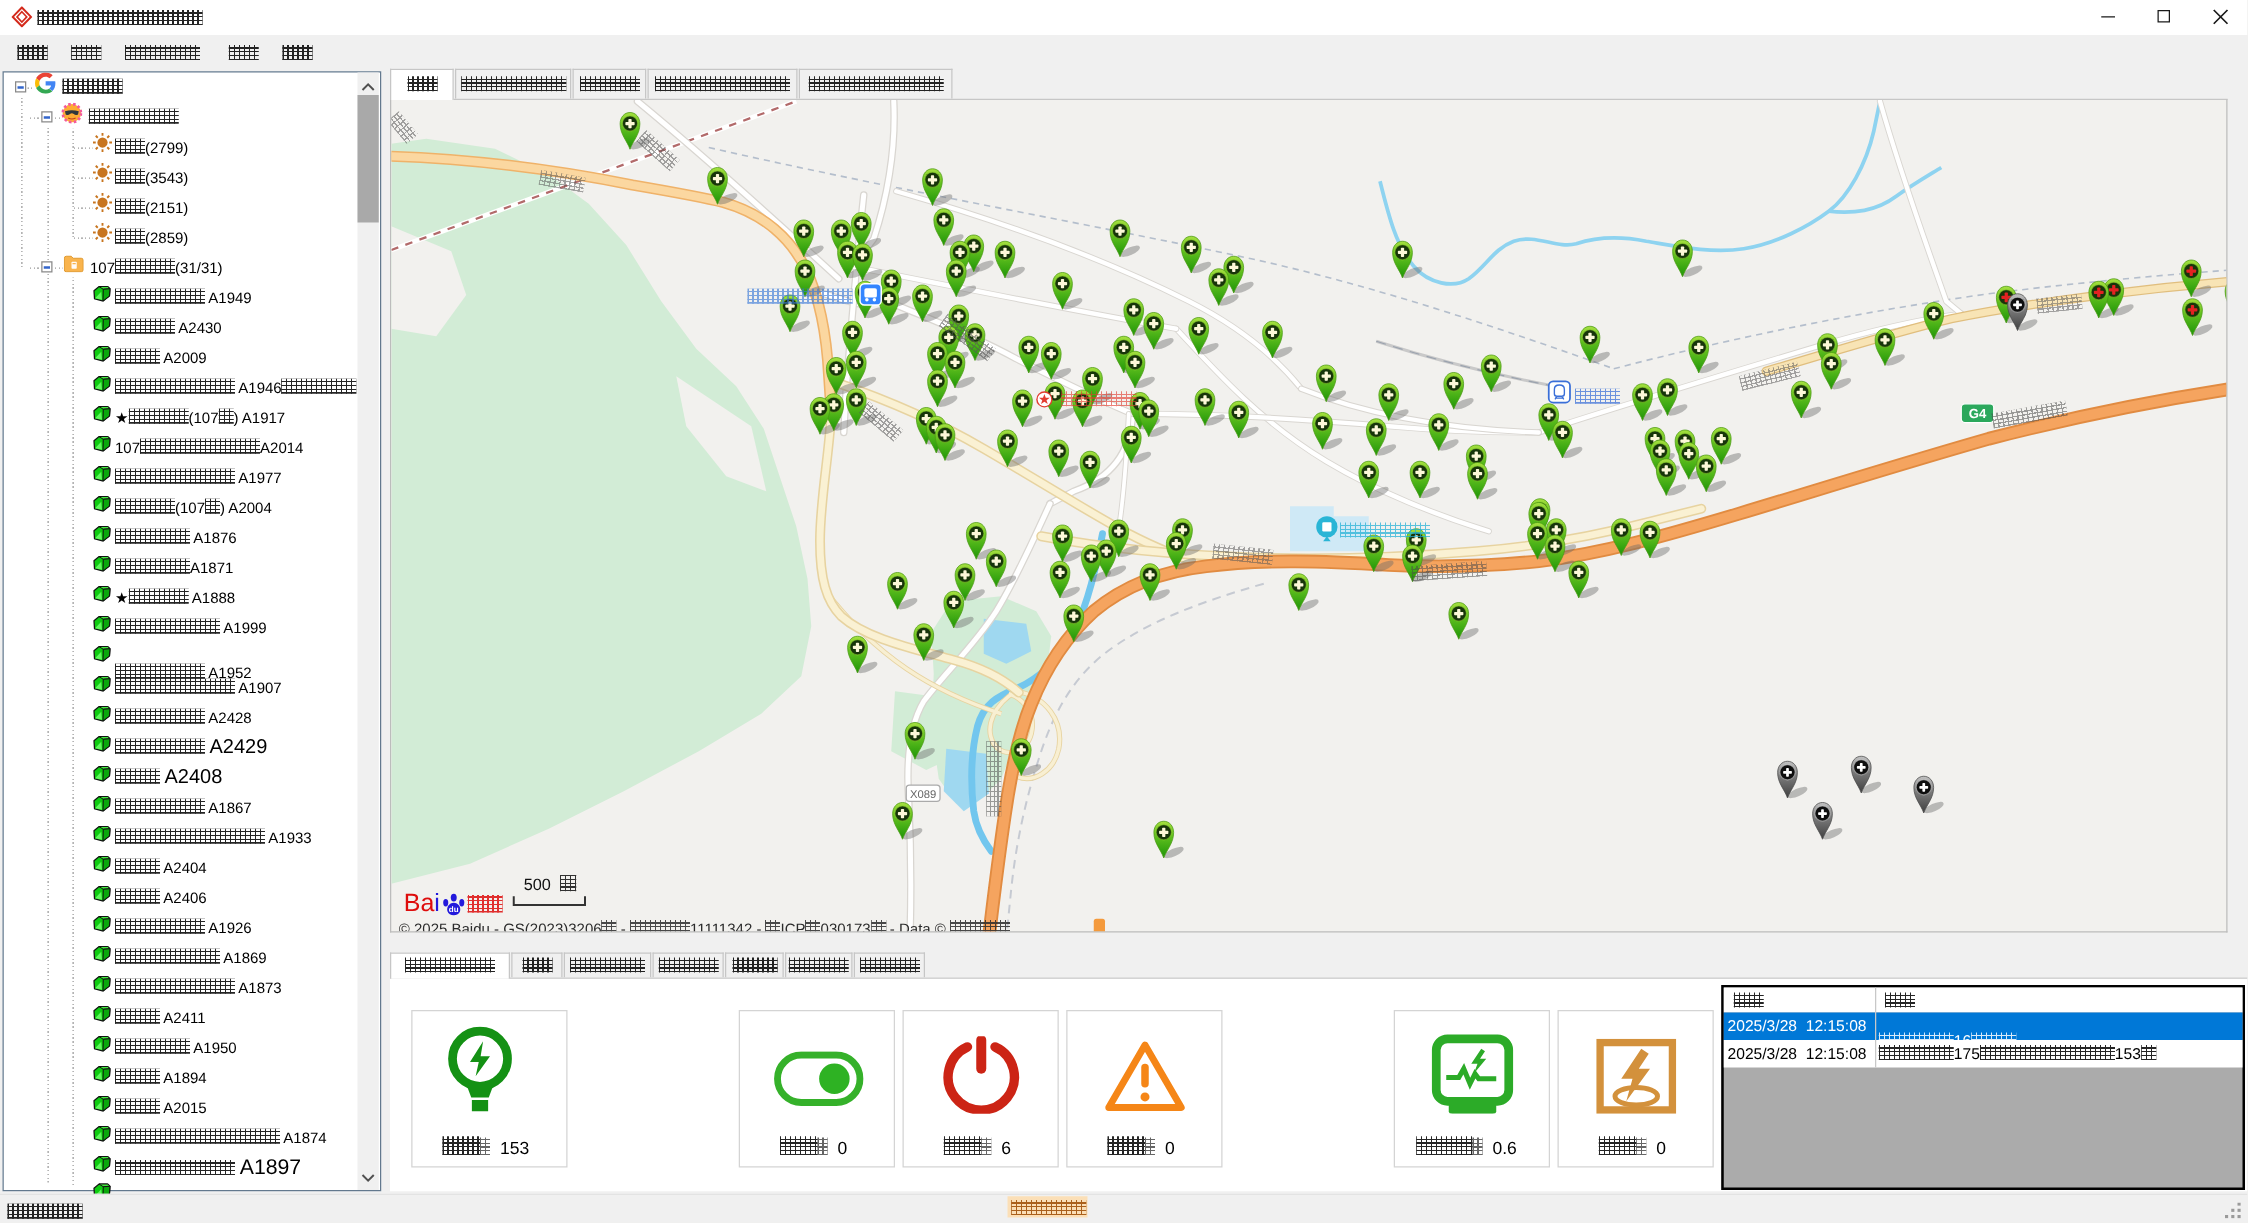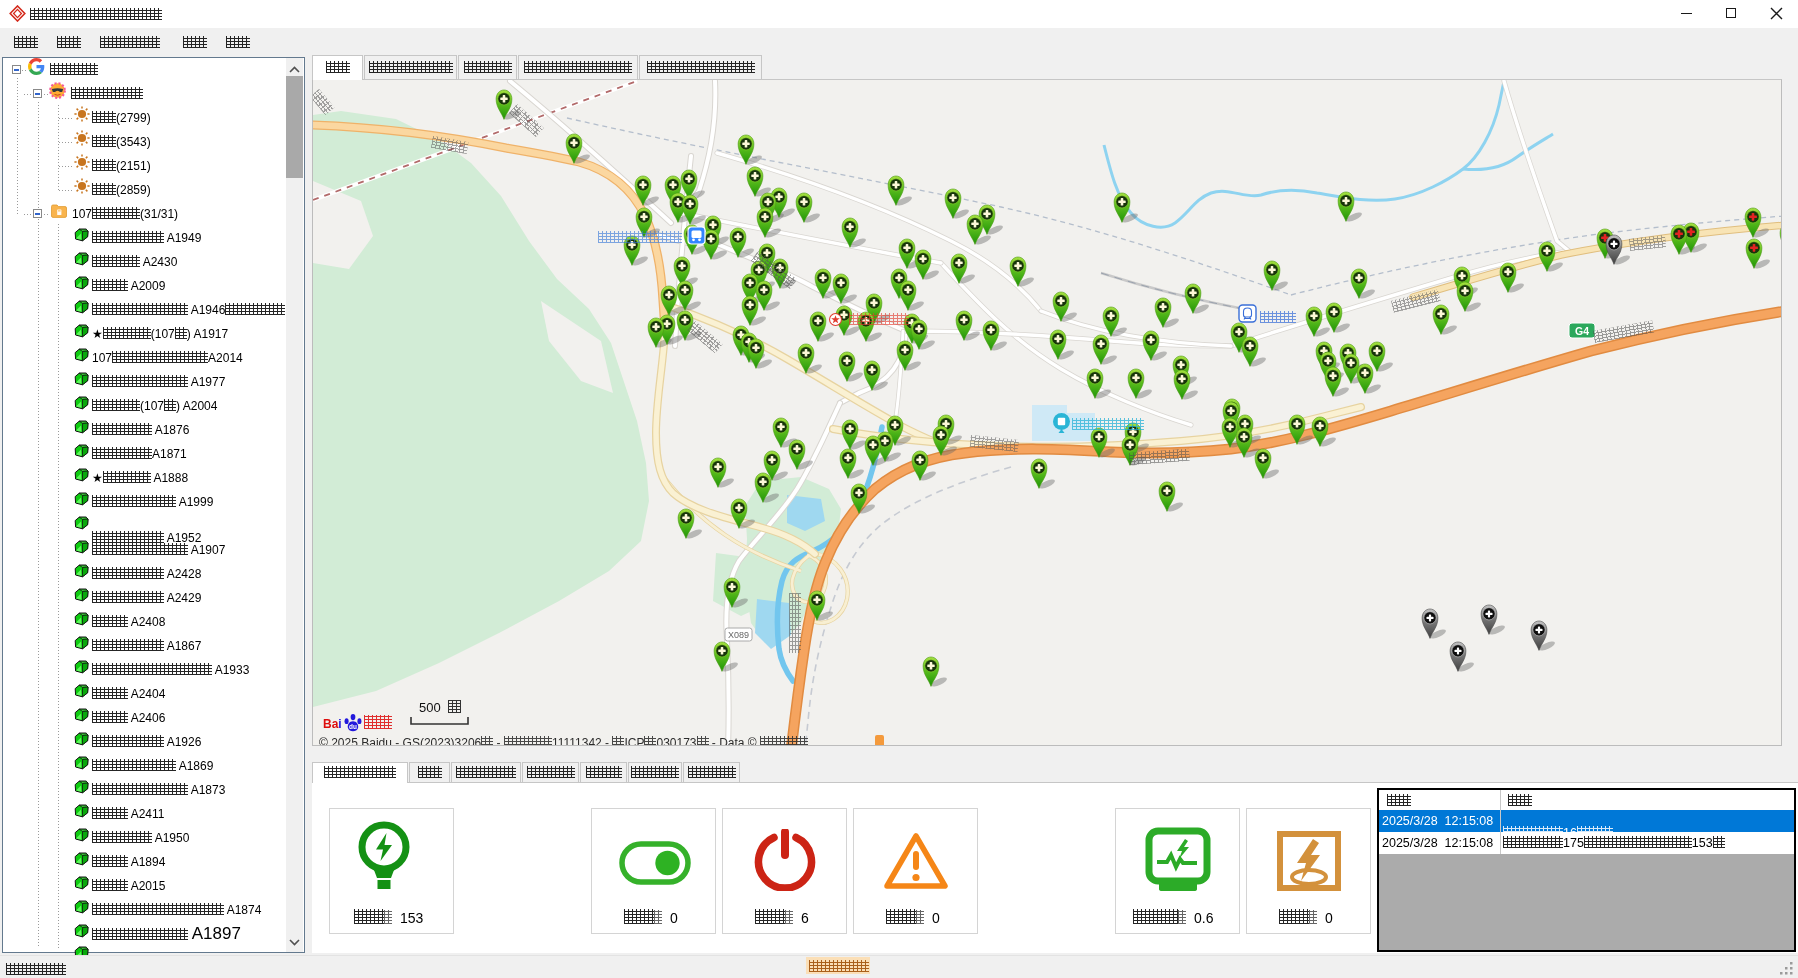--- a/index.html
+++ b/index.html
@@ -303,30 +303,30 @@
         </svg></span>
       <span class="abs" style="left:89px;top:0"><i class="zh" style="width:72px;height:12px;"></i><span style="font-size:12px"> A2428</span></span>
     </div>
     <div class="trow" style="left:0;top:528px;width:280px">
       <span class="abs" style="left:71px;top:0"><svg width="15" height="14" viewBox="0 0 15 14">
           <path d="M1.2 4.6 L5.2 1.2 L12.2 1.2 L14 3 L13.6 8.8 L8.4 12.8 L1.6 11 Z" fill="#0ecc10" stroke="#111" stroke-width="1"></path>
           <path d="M5.2 1.2 L12.2 1.2 L14 3 L8.6 3.4 Z" fill="#42e83e" stroke="#111" stroke-width="0.8"></path>
           <path d="M8.6 3.4 L14 3 L13.6 8.8 L8.4 12.8 Z" fill="#0aa80c" stroke="#111" stroke-width="0.8"></path>
           <path d="M2 10.6 L7 5.4 L7.6 11.8 Z" fill="#5ff75c"></path>
         </svg></span>
-      <span class="abs" style="left:89px;top:0"><i class="zh" style="width:72px;height:12px;"></i><span style="font-size:12px"> A2429</span></span>
+      <span class="abs" style="left:89px;top:0"><i class="zh" style="width:72px;height:12px;"></i><span style="font-size:16px"> A2429</span></span>
     </div>
     <div class="trow" style="left:0;top:552px;width:280px">
       <span class="abs" style="left:71px;top:0"><svg width="15" height="14" viewBox="0 0 15 14">
           <path d="M1.2 4.6 L5.2 1.2 L12.2 1.2 L14 3 L13.6 8.8 L8.4 12.8 L1.6 11 Z" fill="#0ecc10" stroke="#111" stroke-width="1"></path>
           <path d="M5.2 1.2 L12.2 1.2 L14 3 L8.6 3.4 Z" fill="#42e83e" stroke="#111" stroke-width="0.8"></path>
           <path d="M8.6 3.4 L14 3 L13.6 8.8 L8.4 12.8 Z" fill="#0aa80c" stroke="#111" stroke-width="0.8"></path>
           <path d="M2 10.6 L7 5.4 L7.6 11.8 Z" fill="#5ff75c"></path>
         </svg></span>
-      <span class="abs" style="left:89px;top:0"><i class="zh" style="width:36px;height:12px;"></i><span style="font-size:12px"> A2408</span></span>
+      <span class="abs" style="left:89px;top:0"><i class="zh" style="width:36px;height:12px;"></i><span style="font-size:16px"> A2408</span></span>
     </div>
     <div class="trow" style="left:0;top:576px;width:280px">
       <span class="abs" style="left:71px;top:0"><svg width="15" height="14" viewBox="0 0 15 14">
           <path d="M1.2 4.6 L5.2 1.2 L12.2 1.2 L14 3 L13.6 8.8 L8.4 12.8 L1.6 11 Z" fill="#0ecc10" stroke="#111" stroke-width="1"></path>
           <path d="M5.2 1.2 L12.2 1.2 L14 3 L8.6 3.4 Z" fill="#42e83e" stroke="#111" stroke-width="0.8"></path>
           <path d="M8.6 3.4 L14 3 L13.6 8.8 L8.4 12.8 Z" fill="#0aa80c" stroke="#111" stroke-width="0.8"></path>
           <path d="M2 10.6 L7 5.4 L7.6 11.8 Z" fill="#5ff75c"></path>
         </svg></span>
       <span class="abs" style="left:89px;top:0"><i class="zh" style="width:72px;height:12px;"></i><span style="font-size:12px"> A1867</span></span>
     </div>
@@ -841,21 +841,21 @@
     <div class="mlabel" style="left:1316px;top:159px;color:#575757;font-size:12px;opacity:0.62;transform:rotate(-6deg);transform-origin:left top;"><i class="zh" style="width:36px;height:12px;"></i></div>
     <div class="mlabel" style="left:658px;top:355px;color:#575757;font-size:12px;opacity:0.62;transform:rotate(6deg);transform-origin:left top;"><i class="zh" style="width:48px;height:12px;"></i></div>
     <div class="mlabel" style="left:816px;top:373px;color:#4a4a4a;font-size:12px;opacity:0.62;transform:rotate(-4deg);transform-origin:left top;"><i class="zh" style="width:60px;height:12px;"></i></div>
     <div class="mlabel" style="left:1280px;top:251px;color:#4a4a4a;font-size:12px;opacity:0.62;transform:rotate(-10deg);transform-origin:left top;"><i class="zh" style="width:60px;height:12px;"></i></div>
     <div class="mlabel" style="left:488px;top:513px;color:#4a4a4a;font-size:12px;opacity:0.62;transform:rotate(90deg);transform-origin:left top;"><i class="zh" style="width:60px;height:12px;"></i></div>
     <div class="mlabel" style="left:285px;top:151px;color:#3a78d8;font-size:12px;opacity:0.75;"><i class="zh" style="width:84px;height:12px;"></i></div>
     <div class="mlabel" style="left:536px;top:233px;color:#e23c30;font-size:12px;opacity:0.75;"><i class="zh" style="width:60px;height:12px;"></i></div>
     <div class="mlabel" style="left:947px;top:231px;color:#3a6fd8;font-size:12px;opacity:0.85;"><i class="zh" style="width:36px;height:12px;"></i></div>
     <div class="mlabel" style="left:759px;top:338px;color:#21b0d5;font-size:12px;opacity:0.85;"><i class="zh" style="width:72px;height:12px;"></i></div>
     <div class="mlabel" style="left:6px;top:656px;color:#2b2b2b;font-size:12px">© 2025 Baidu - GS(2023)3206<i class="zh" style="width:12px;height:12px;"></i> - <i class="zh" style="width:48px;height:12px;"></i>11111342 - <i class="zh" style="width:12px;height:12px;"></i>ICP<i class="zh" style="width:12px;height:12px;"></i>030173<i class="zh" style="width:12px;height:12px;"></i> - Data © <i class="zh" style="width:48px;height:12px;"></i></div>
-    <div class="mlabel" style="left:10px;top:632px"><span style="color:#de0d0c;font-weight:bold;font-size:12px;font-family:'Liberation Sans'">Ba<span style="color:#2319dc">i</span></span><svg width="22" height="22" viewBox="0 0 24 24" style="vertical-align:-6px">
+    <div class="mlabel" style="left:10px;top:632px"><span style="color:#de0d0c;font-weight:normal;font-size:20px;font-family:'Liberation Sans'">Ba<span style="color:#2319dc">i</span></span><svg width="22" height="22" viewBox="0 0 24 24" style="vertical-align:-6px">
         <ellipse cx="5" cy="10" rx="2.2" ry="3.2" fill="#2319dc"></ellipse>
         <ellipse cx="12" cy="5.5" rx="2.6" ry="3.4" fill="#2319dc"></ellipse>
         <ellipse cx="19" cy="10" rx="2.2" ry="3.2" fill="#2319dc"></ellipse>
         <path d="M12 10 C8 10 5.5 14 6.5 17.5 C7.2 20 9.5 21 12 21 C14.5 21 16.8 20 17.5 17.5 C18.5 14 16 10 12 10 Z" fill="#2319dc"></path>
         <text x="12" y="18" font-size="7" fill="#fff" text-anchor="middle" font-weight="bold">du</text>
       </svg><span style="color:#de0d0c;font-weight:bold;font-size:15px"><i class="zh" style="width:28px;height:14px;"></i></span></div>
     <div class="mlabel" style="left:135px;top:620px;color:#111;font-size:13px"><i class="zh" style="width:13px;height:13px;"></i></div>
   </div>
 <div id="bottabs">
     <div class="btab act" style="left:0px;width:96px"><i class="zh" style="width:72px;height:12px;"></i></div>

